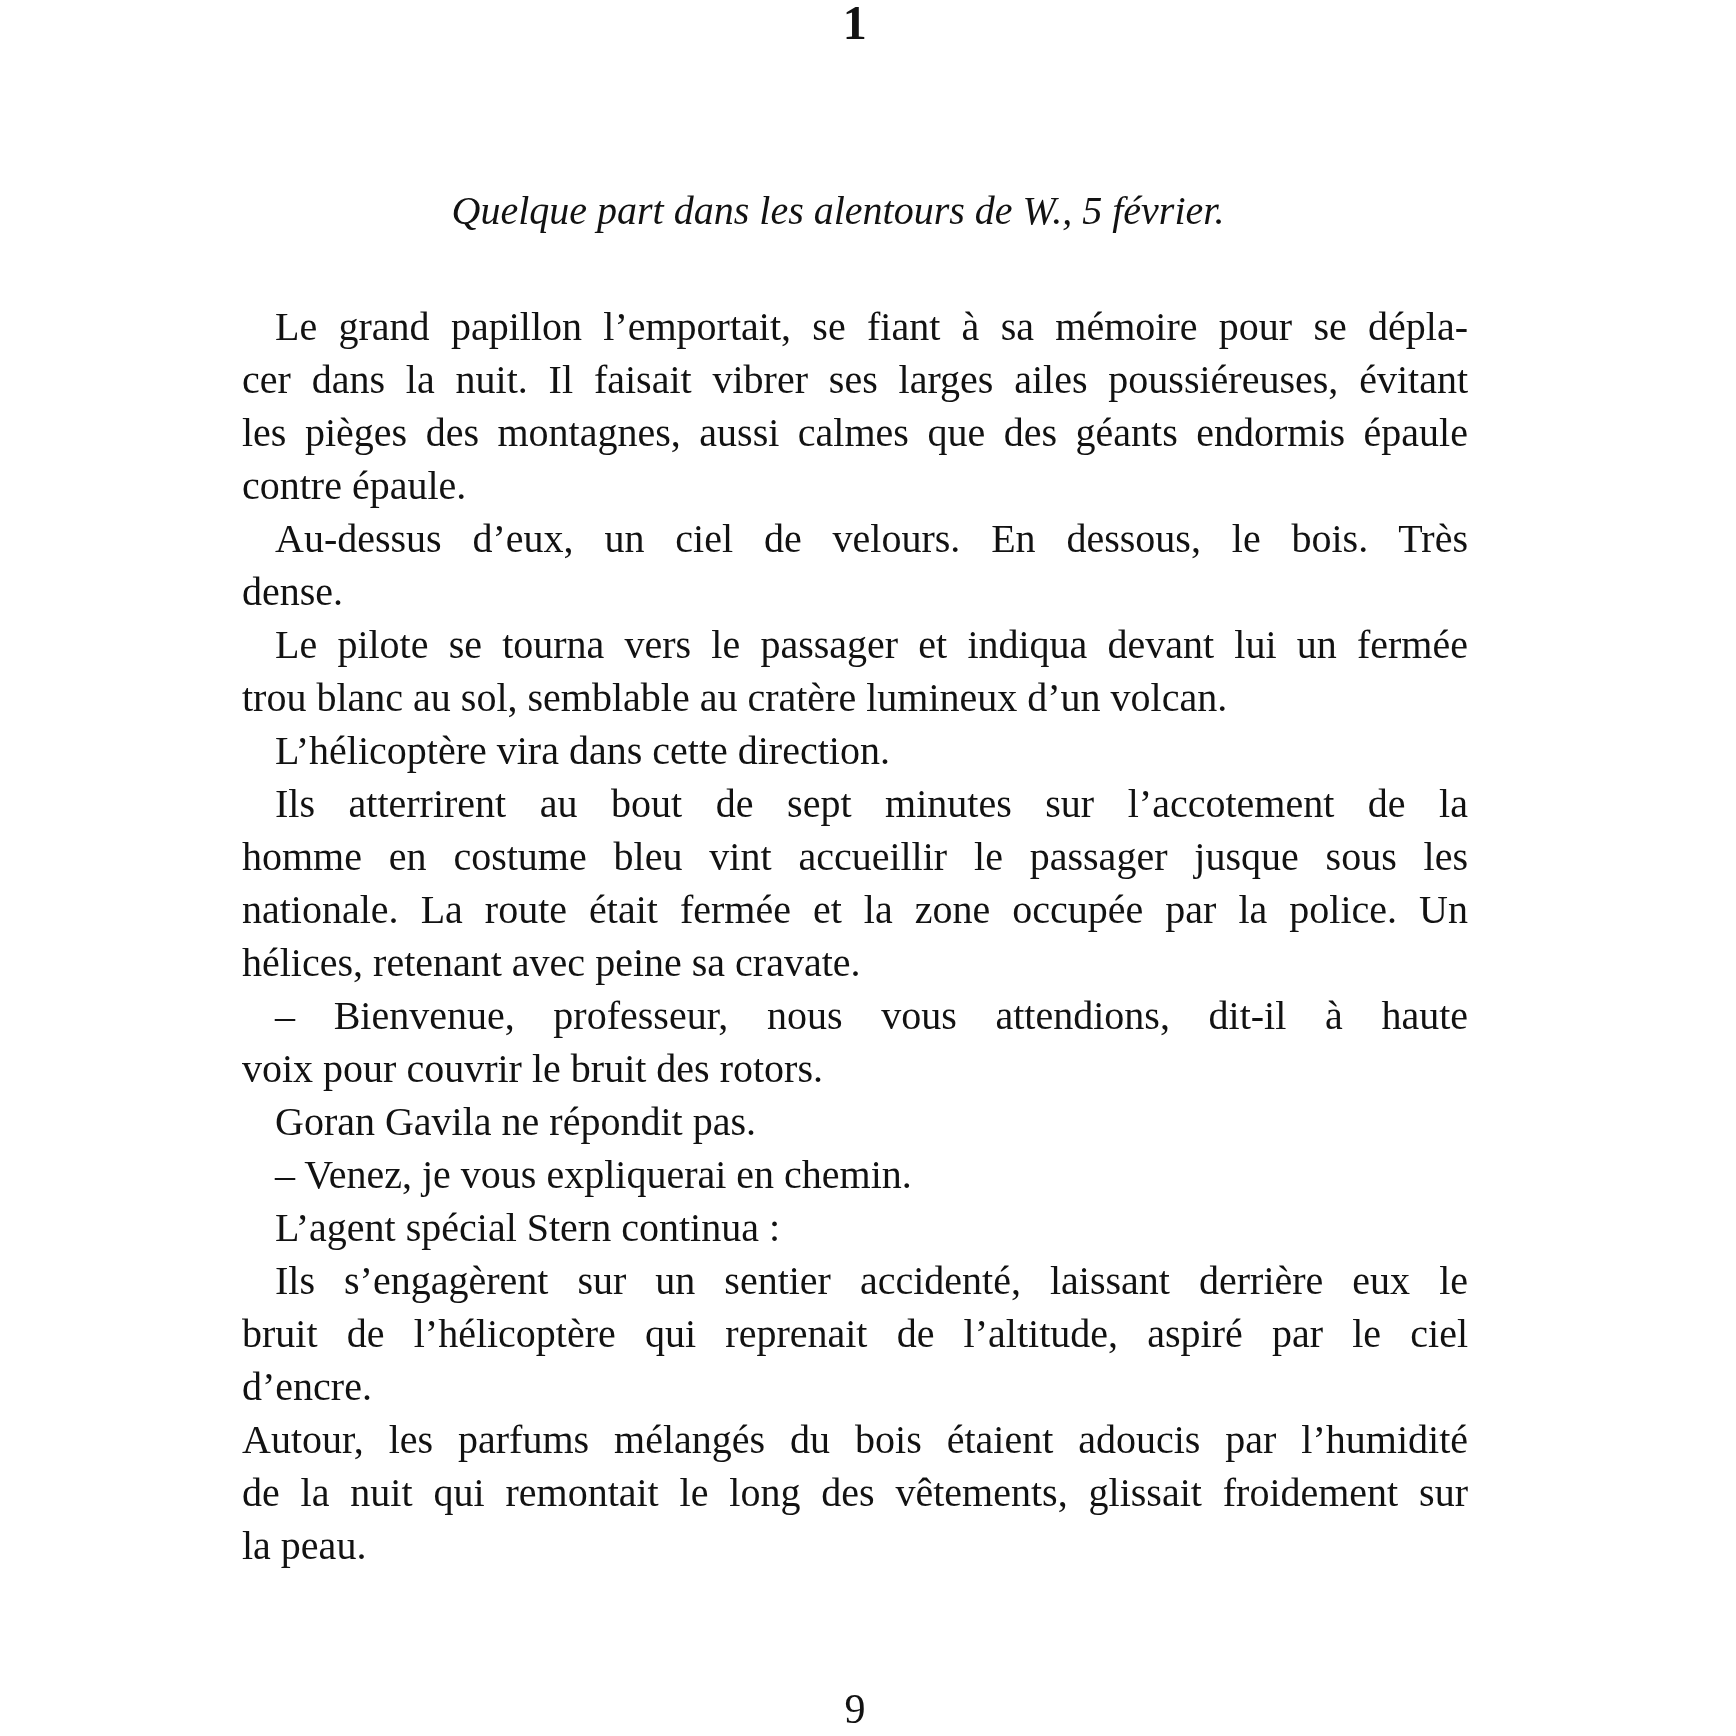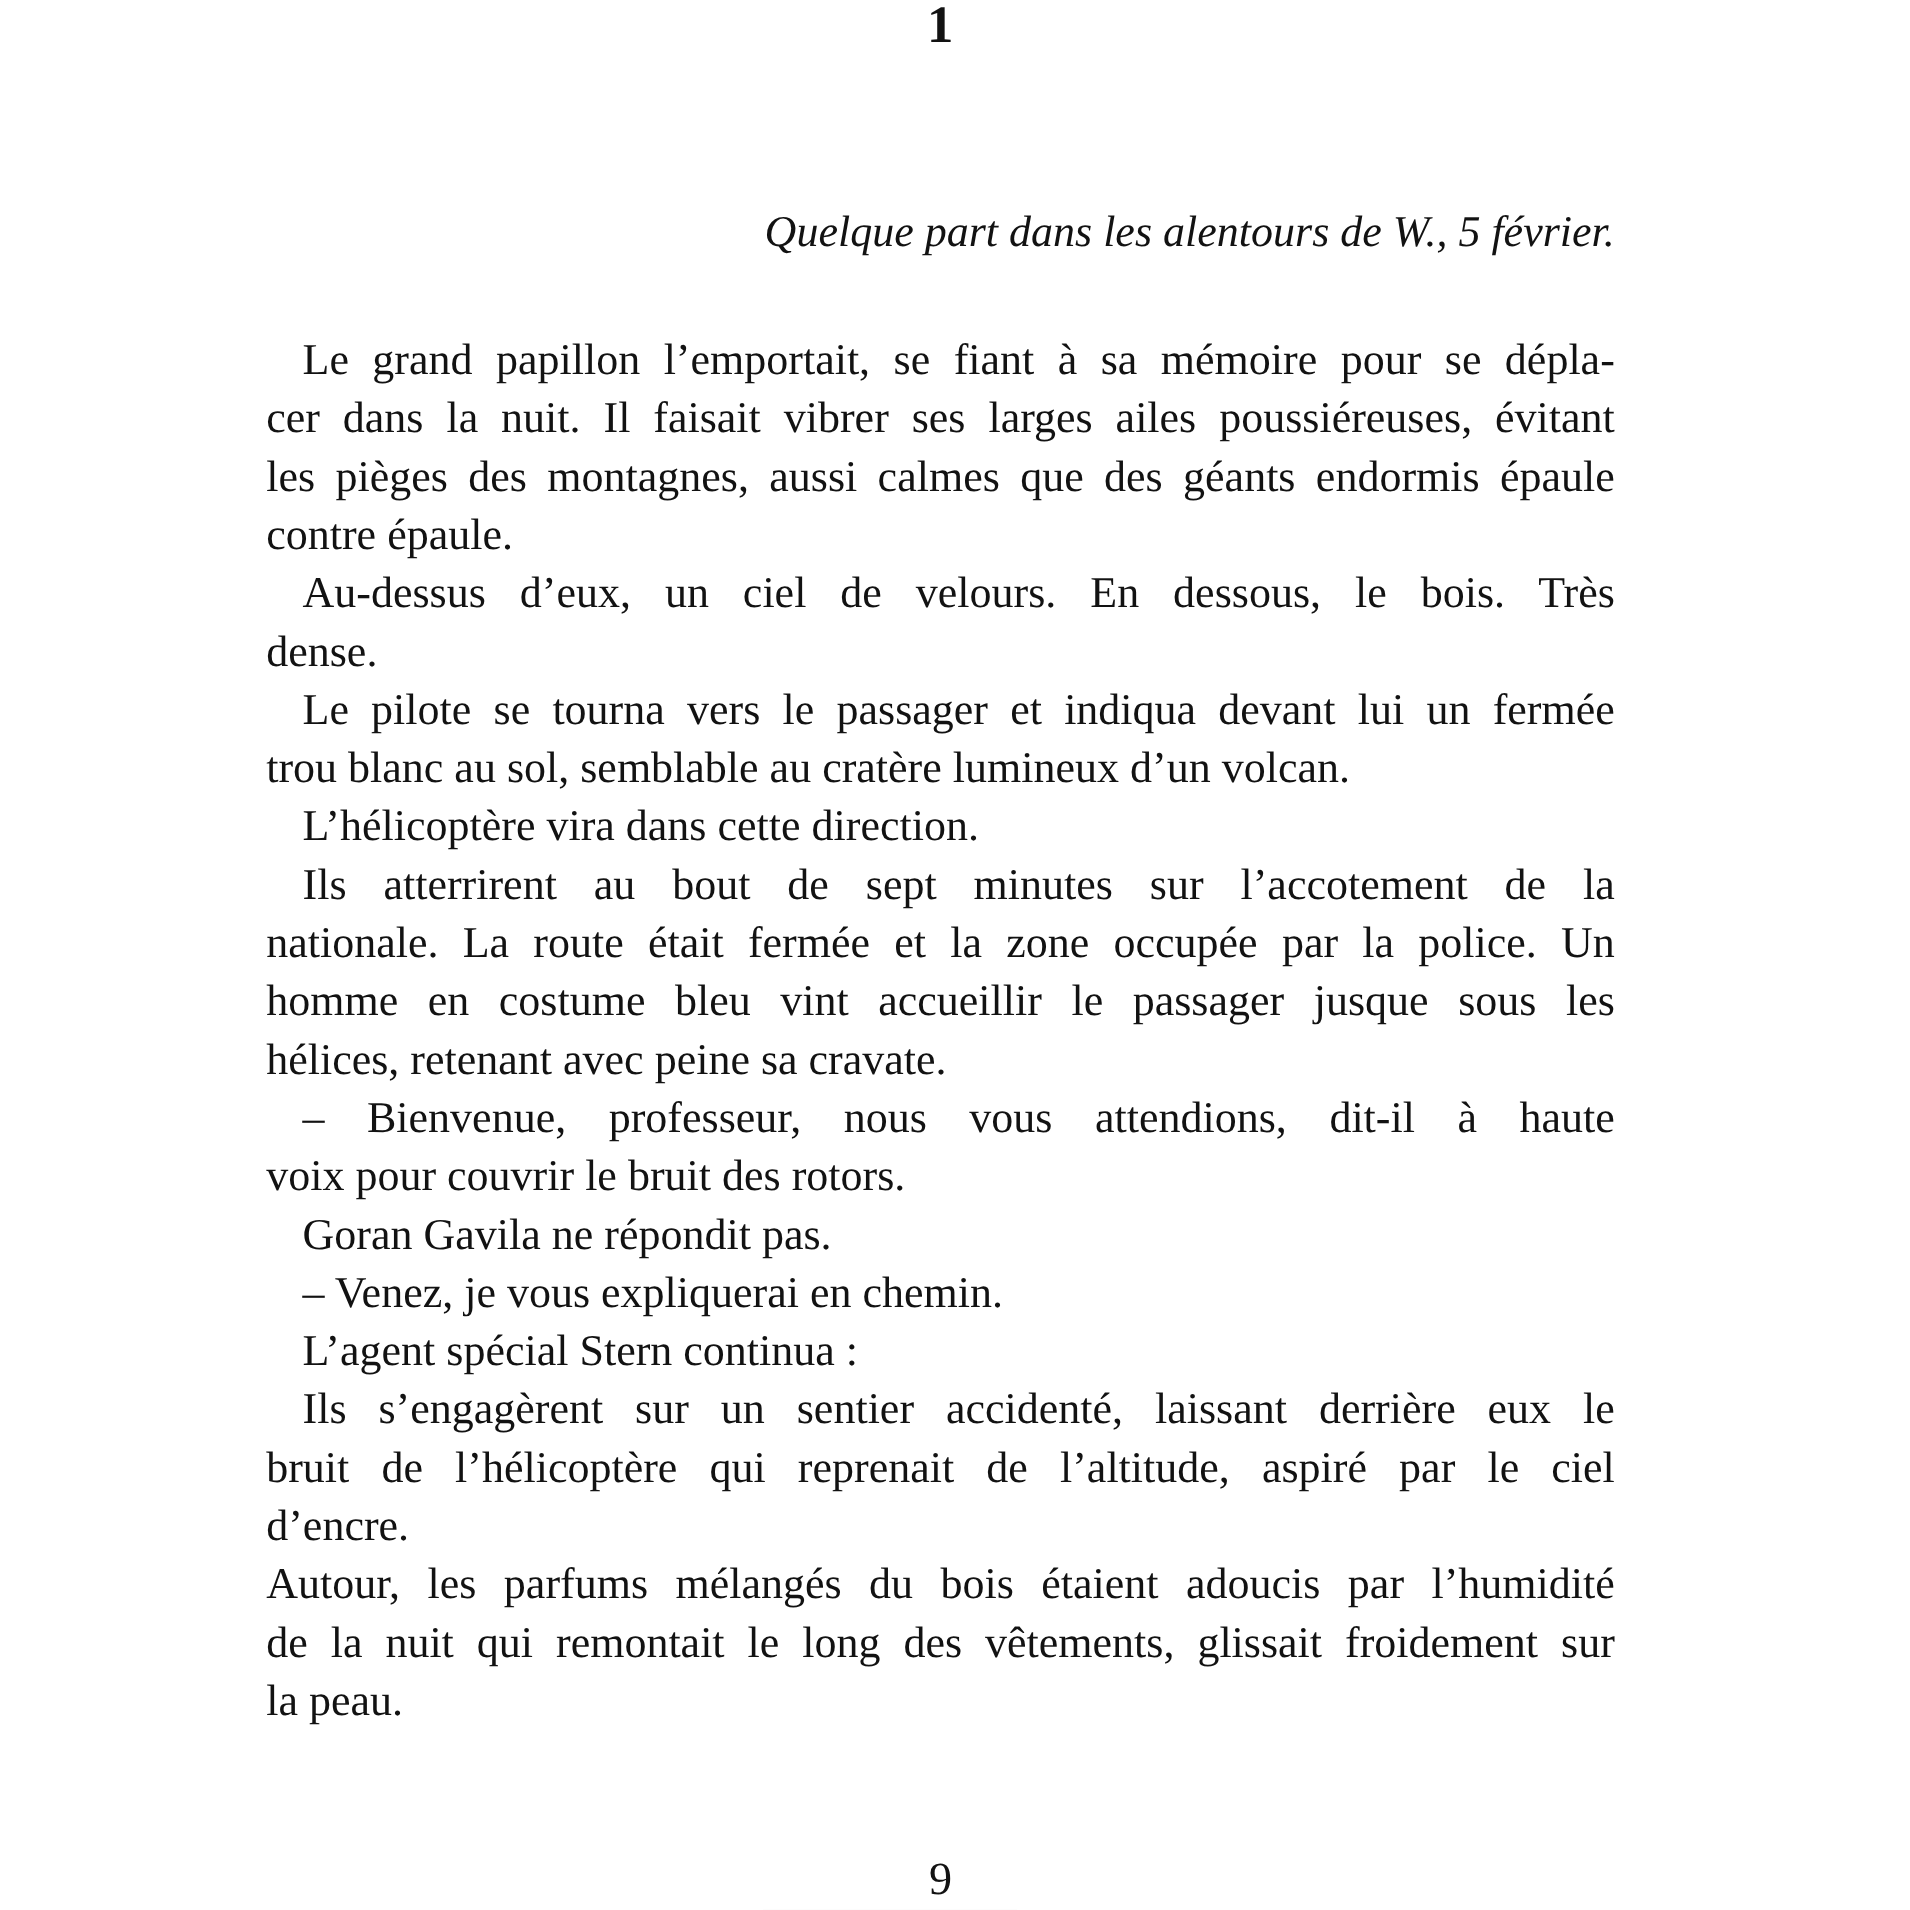--- a/index.html
+++ b/index.html
@@ -18,22 +18,22 @@
   .chapter-number {
     position: absolute;
     top: -4px; left: 242px; width: 1226px;
     text-align: center;
     font-size: 48px; font-weight: bold;
     line-height: 54px;
     letter-spacing: 0.5px;
   }
   .dateline {
     position: absolute;
-    top: 186px; left: 256px; width: 1212px;
-    text-align: right;
+    top: 186px; left: 232px; width: 1212px;
+    text-align: center;
     font-style: italic;
     font-size: 40px;
     line-height: 50px;
   }
   .body-text {
     position: absolute;
     top: 300px; left: 242px; width: 1226px;
     font-size: 40px;
     line-height: 53px;
   }
@@ -67,22 +67,22 @@
       <div class="line first">Le grand papillon l’emportait, se fiant à sa mémoire pour se dépla-</div>
       <div class="line">cer dans la nuit. Il faisait vibrer ses larges ailes poussiéreuses, évitant</div>
       <div class="line">les pièges des montagnes, aussi calmes que des géants endormis épaule</div>
       <div class="line last">contre épaule.</div>
       <div class="line first">Au-dessus d’eux, un ciel de velours. En dessous, le bois. Très</div>
       <div class="line last">dense.</div>
       <div class="line first">Le pilote se tourna vers le passager et indiqua devant lui un fermée</div>
       <div class="line last">trou blanc au sol, semblable au cratère lumineux d’un volcan.</div>
       <div class="line first last">L’hélicoptère vira dans cette direction.</div>
       <div class="line first">Ils atterrirent au bout de sept minutes sur l’accotement de la</div>
+      <div class="line">homme en costume bleu vint accueillir le passager jusque sous les</div>
       <div class="line">nationale. La route était fermée et la zone occupée par la police. Un</div>
-      <div class="line">homme en costume bleu vint accueillir le passager jusque sous les</div>
       <div class="line last">hélices, retenant avec peine sa cravate.</div>
       <div class="line first">– Bienvenue, professeur, nous vous attendions, dit-il à haute</div>
       <div class="line last">voix pour couvrir le bruit des rotors.</div>
       <div class="line first last">Goran Gavila ne répondit pas.</div>
       <div class="line first last">– Venez, je vous expliquerai en chemin.</div>
       <div class="line first last">L’agent spécial Stern continua :</div>
       <div class="line first">Ils s’engagèrent sur un sentier accidenté, laissant derrière eux le</div>
       <div class="line">bruit de l’hélicoptère qui reprenait de l’altitude, aspiré par le ciel</div>
       <div class="line last">d’encre.</div>
       <div class="line">Autour, les parfums mélangés du bois étaient adoucis par l’humidité</div>

